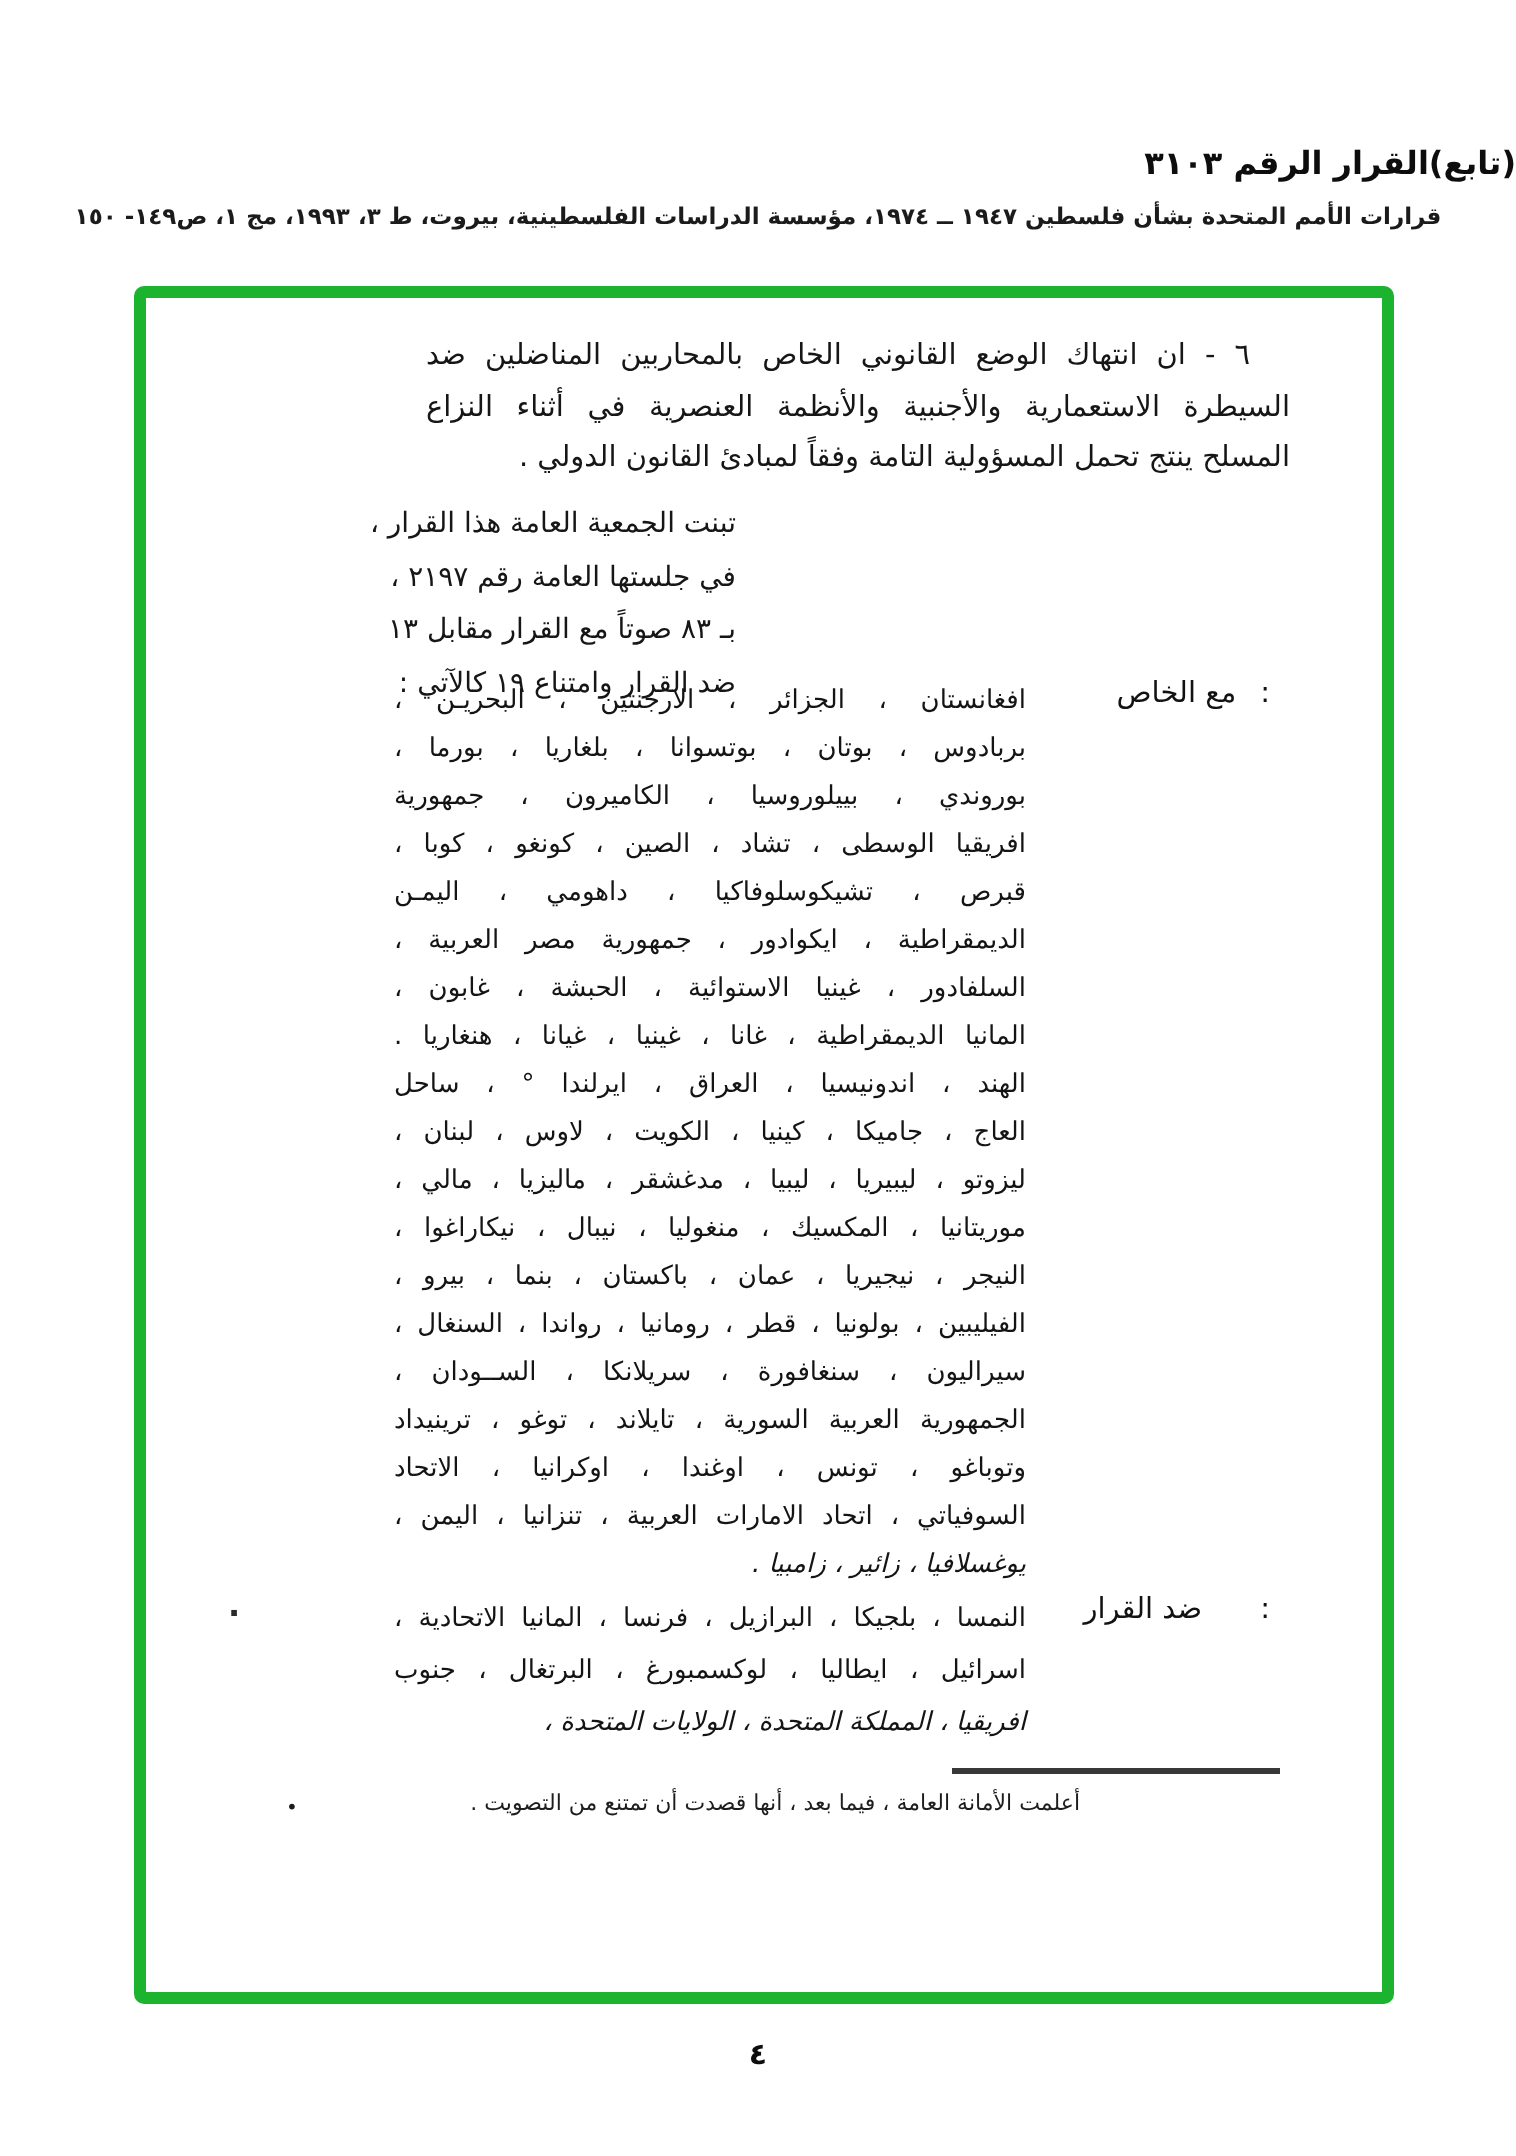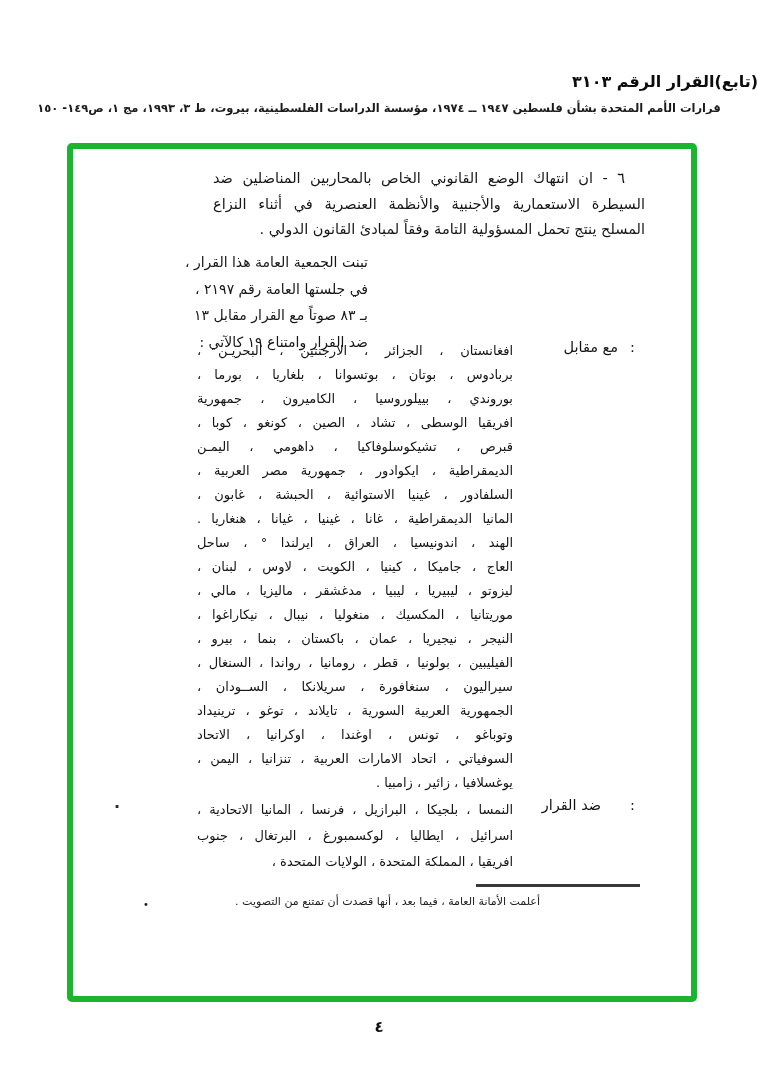--- a/index.html
+++ b/index.html
@@ -56,21 +56,21 @@
   .vote-label-for{top:339px;right:123px;}
   .vote-label-against{top:797px;right:123px;gap:29px;}
 
   .countries{
     right:245px;width:316px;
     font-size:13px;color:#141414;
   }
   .countries-for{top:339px;line-height:24px;}
   .countries-against{top:797px;line-height:26px;margin-left:13px;}
   .countries > div{white-space:nowrap;text-align:justify;text-align-last:justify;}
-  .countries > div:last-child{text-align:left;text-align-last:right;}
+  .countries > div:last-child{text-align:left;text-align-last:right;font-style:italic;}
 
   .stray-dot{
     top:793px;left:114px;
     font-size:16px;font-weight:bold;color:#2a2a2a;
   }
   .fn-rule{
     top:884px;left:476px;width:164px;height:3px;
     background:#383838;
   }
   .fn-marker{
@@ -103,21 +103,21 @@
   </div>
 
 <div class="abs adoption rtl">
     <div>تبنت الجمعية العامة هذا القرار ،</div>
     <div>في جلستها العامة رقم ٢١٩٧ ،</div>
     <div>بـ ٨٣ صوتاً مع القرار مقابل ١٣</div>
     <div>ضد القرار وامتناع ١٩ كالآتي :</div>
   </div>
 
 <div class="abs vote-label vote-label-for rtl">
-  <span>مع مقابل</span>
+  <span>مع الخاص</span>
   <span>:</span>
 </div>
 <div class="abs countries countries-for rtl">
     <div>افغانستان ، الجزائر ، الارجنتين ، البحريـن ،</div>
     <div>بربادوس ، بوتان ، بوتسوانا ، بلغاريا ، بورما ،</div>
     <div>بوروندي ، بييلوروسيا ، الكاميرون ، جمهورية</div>
     <div>افريقيا الوسطى ، تشاد ، الصين ، كونغو ، كوبا ،</div>
     <div>قبرص ، تشيكوسلوفاكيا ، داهومي ، اليمـن</div>
     <div>الديمقراطية ، ايكوادور ، جمهورية مصر العربية ،</div>
     <div>السلفادور ، غينيا الاستوائية ، الحبشة ، غابون ،</div>

